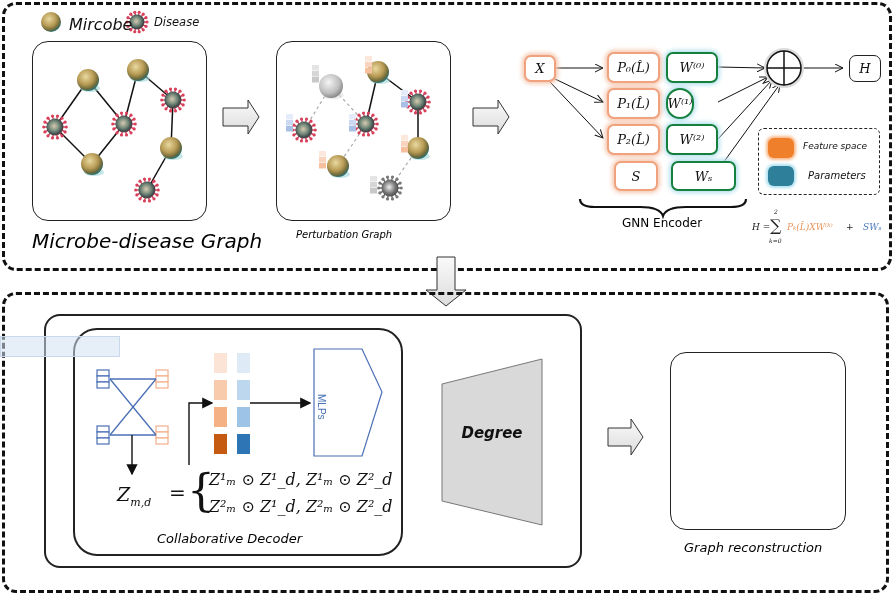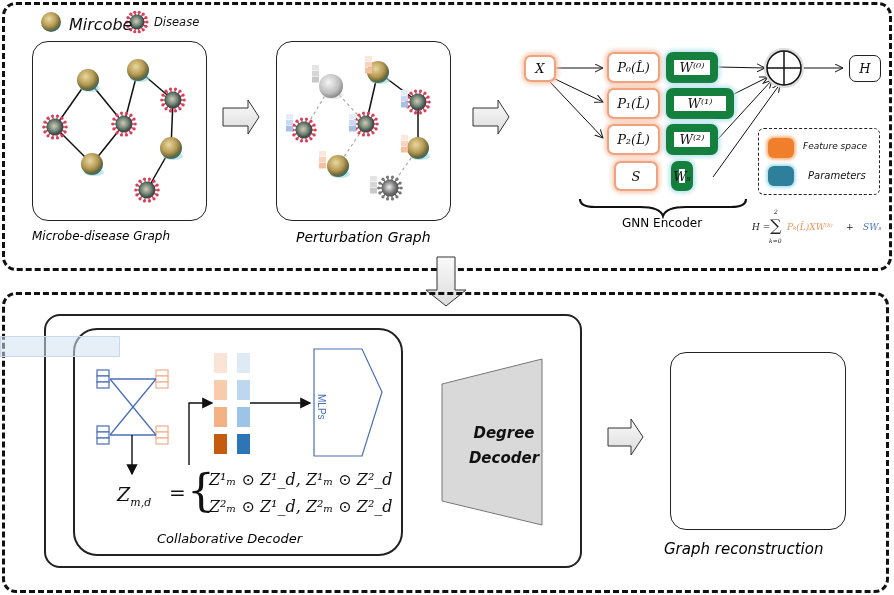--- a/index.html
+++ b/index.html
@@ -3,21 +3,21 @@
 <meta charset="utf-8">
 <style>
   html,body{margin:0;padding:0;background:#fff;}
   body{width:894px;height:595px;position:relative;overflow:hidden;font-family:"Liberation Sans",sans-serif;}
   .abs{position:absolute;}
   .panel-dash{position:absolute;border:3px dashed #111;border-radius:14px;box-sizing:border-box;}
   .rbox{position:absolute;border:1.6px solid #222;border-radius:16px;box-sizing:border-box;background:#fff;}
   .caption{position:absolute;font-family:"DejaVu Sans",sans-serif;font-style:italic;color:#000000;white-space:nowrap;}
   .mathbox{position:absolute;box-sizing:border-box;border-radius:7px;background:#fff;display:flex;align-items:center;justify-content:center;font-family:"DejaVu Serif",serif;font-style:italic;font-size:13px;color:#111;}
   .feat{border:2px solid #f0a27e;box-shadow:0 0 4px 2px #f6c8b0;}
-  .param{border:8px solid #15803d;box-shadow:0 0 4px 2px #b7e2ee;}
+  .param{border:2px solid #15803d;box-shadow:0 0 4px 2px #b7e2ee;}
   .plain{border:1.3px solid #222;}
   svg{position:absolute;left:0;top:0;}
   .legend-text{position:absolute;font-family:"DejaVu Sans",sans-serif;font-style:italic;font-size:9.5px;color:#111;}
   .formula{position:absolute;font-family:"DejaVu Serif",serif;font-style:italic;font-size:9px;color:#222;white-space:nowrap;}
   .zeq{position:absolute;font-family:"DejaVu Serif",serif;font-style:italic;color:#111;white-space:nowrap;}
 </style>
 </head>
 <body>
 
 <div class="panel-dash" style="left:2px;top:2px;width:890px;height:269px;"></div>
@@ -95,24 +95,24 @@
         <line x1="5.7662007545754825" y1="-2.7768559303523737" x2="9.00968867902419" y2="-4.338837391175583" stroke="#c0304a" stroke-width="1.2"></line>
         <circle cx="9.00968867902419" cy="-4.338837391175583" r="1.6" fill="#d8405a"></circle>
         <circle cx="0" cy="0" r="7.6" fill="url(#gVirus)"></circle>
       </g>
     </g>
 </svg>
 <div class="legend-text" style="left:69px;top:15px;font-size:16px;">Mircobe</div>
 <div class="legend-text" style="left:154px;top:15px;font-size:11.5px;">Disease</div>
 
 <div class="rbox" style="left:32px;top:41px;width:175px;height:180px;"></div>
-<div class="caption" style="left:32px;top:229px;font-size:12px;text-align:center;">Microbe-disease Graph</div>
+<div class="caption" style="left:32px;top:229px;font-size:20px;text-align:center;">Microbe-disease Graph</div>
 
 <div class="rbox" style="left:276px;top:41px;width:175px;height:180px;"></div>
-<div class="caption" style="left:296px;top:229px;font-size:14px;">Perturbation Graph</div>
+<div class="caption" style="left:296px;top:229px;font-size:10px;">Perturbation Graph</div>
 
 <svg width="894" height="595" style="pointer-events:none">
   <path d="M223,108 L248,108 L248,100 L259,117 L248,134 L248,126 L223,126 Z" fill="url(#gArrow)" stroke="#333" stroke-width="1"></path>
   <path d="M473,108 L498,108 L498,100 L509,117 L498,134 L498,126 L473,126 Z" fill="url(#gArrow)" stroke="#333" stroke-width="1"></path>
   <path d="M437,257 L455,257 L455,290 L466,290 L446,306 L426,290 L437,290 Z" fill="url(#gArrow)" stroke="#333" stroke-width="1"></path>
   <path d="M608,428 L631,428 L631,419 L643,437 L631,455 L631,446 L608,446 Z" fill="url(#gArrow)" stroke="#333" stroke-width="1"></path>
 </svg>
 
 <svg id="graphs" width="894" height="595">
     <g>
@@ -675,27 +675,27 @@
 <div class="mathbox feat" style="left:607px;top:124px;width:53px;height:31px;">
     <span>P₂(L̂)</span>
   </div>
 <div class="mathbox feat" style="left:614px;top:161px;width:44px;height:30px;">
     <span>S</span>
   </div>
 
 <div class="mathbox param" style="left:666px;top:52px;width:52px;height:31px;">
     <span>W⁽⁰⁾</span>
   </div>
-<div class="mathbox param" style="left:666px;top:88px;width:68px;height:31px;">
+<div class="mathbox param" style="left:666px;top:88px;width:28px;height:31px;border-radius:15px;">
     <span>W⁽¹⁾</span>
   </div>
 <div class="mathbox param" style="left:666px;top:124px;width:52px;height:31px;">
     <span>W⁽²⁾</span>
   </div>
-<div class="mathbox param" style="left:671px;top:161px;width:22px;height:30px;">
+<div class="mathbox param" style="left:671px;top:161px;width:65px;height:30px;">
     <span>Wₛ</span>
   </div>
 
 <div class="mathbox plain" style="left:849px;top:55px;width:32px;height:27px;">
     <span>H</span>
   </div>
 
 <div class="caption" style="left:622px;top:216px;font-size:12px;font-style:normal;">GNN Encoder</div>
 
 <div class="abs" style="left:758px;top:128px;width:122px;height:67px;border:1.5px dashed #222;border-radius:6px;box-sizing:border-box;"></div>
@@ -773,19 +773,18 @@
   <span style="position:absolute;left:70px;top:-4px;font-size:44px;font-style:normal;font-weight:100;line-height:50px;">{</span>
   <span style="position:absolute;left:92px;top:0px;font-size:16px;"><span>Z¹ₘ ⊙ Z¹_d</span>, <span>Z¹ₘ ⊙ Z²_d</span></span>
   <span style="position:absolute;left:92px;top:27px;font-size:16px;"><span>Z²ₘ ⊙ Z¹_d</span>, <span>Z²ₘ ⊙ Z²_d</span></span>
 </div>
 
 <div class="caption" style="left:157px;top:531px;font-size:13px;">Collaborative Decoder</div>
 
 <svg width="894" height="595" style="pointer-events:none">
   <path d="M442,384 L542,359 L542,525 L442,501 Z" fill="#d9d9d9" stroke="#777" stroke-width="1"></path>
 </svg>
-<div class="abs" style="left:442px;top:421px;width:100px;text-align:center;font-family:'DejaVu Sans',sans-serif;font-style:italic;font-weight:bold;font-size:15px;line-height:25px;color:#111;padding-left:12px;">
+<div class="abs" style="left:442px;top:421px;width:100px;text-align:center;font-family:'DejaVu Sans',sans-serif;font-style:italic;font-weight:bold;font-size:15px;line-height:25px;color:#111;">
   <div>Degree</div>
-  <div>Decoder</div>
 </div>
 
 <div class="rbox" style="left:670px;top:352px;width:176px;height:178px;"></div>
-<div class="caption" style="left:664px;top:540px;font-size:15px;">Graph reconstruction</div>
+<div class="caption" style="left:684px;top:540px;font-size:13px;">Graph reconstruction</div>
 
 </body></html>

